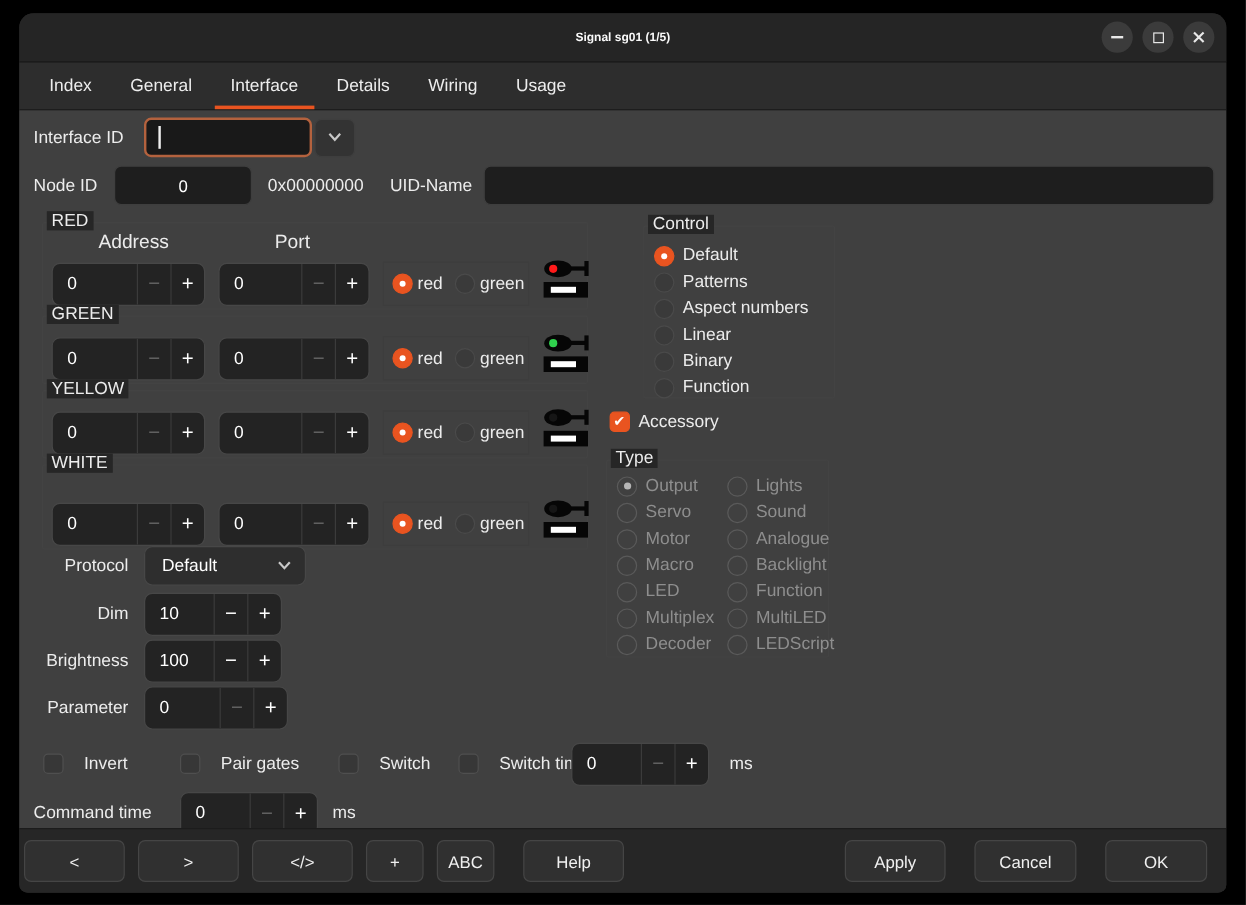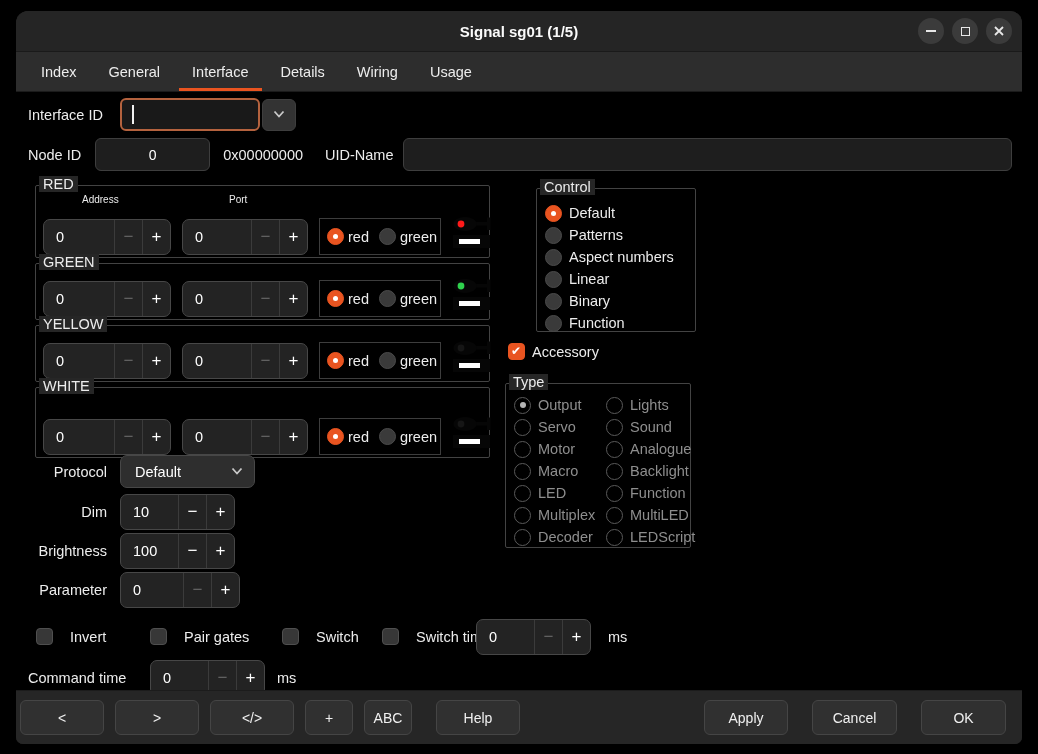--- a/index.html
+++ b/index.html
@@ -5,35 +5,35 @@
   * { margin:0; padding:0; box-sizing:border-box; }
   html,body { width:1038px; height:754px; }
   body { background:#000; font-family:"Liberation Sans","DejaVu Sans",sans-serif; color:#ececec; font-size:14px; overflow:hidden; }
 
   .window { position:absolute; left:16px; top:11px; width:1006px; height:733px;
             background:#262626; border-radius:12px 12px 7px 7px; overflow:hidden; }
 
   
   .titlebar { position:relative; height:41px; background:#252525; border-bottom:1px solid #1a1a1a;
               display:flex; align-items:center; justify-content:center; }
-  .title { font-weight:bold; font-size:15px; color:#fafafa; }
+  .title { font-weight:bold; font-size:10px; color:#fafafa; }
   .win-controls { position:absolute; right:10px; top:0; height:100%; display:flex; align-items:center; gap:8px; }
   .wbtn { width:26px; height:26px; border-radius:50%; background:#3b3b3b; display:flex; align-items:center; justify-content:center; cursor:pointer; }
   .glyph-min { width:10px; height:2px; background:#e8e8e8; }
   .glyph-max { width:9px; height:9px; border:1.6px solid #e8e8e8; }
 
   
   .tabbar { height:40px; background:#2d2d2d; border-bottom:1px solid #1b1b1b;
             display:flex; align-items:stretch; padding-left:12px; gap:6px; }
   .tab { display:flex; align-items:center; padding:0 13px; color:#ededed; font-size:14.5px;
          border-bottom:3px solid transparent; padding-top:3px; cursor:pointer; }
   .tab.active { border-bottom-color:#e95420; }
 
   
-  .main { position:relative; height:598px; background:#000000; overflow:hidden; }
+  .main { position:relative; height:598px; background:#404040; overflow:hidden; }
   .label { color:#ececec; font-size:14.5px; }
 
   .entry { background:#1e1e1e; border:1px solid #3e3e3e; border-radius:6px; height:33px;
            display:flex; align-items:center; padding:0 10px; color:#fff; }
   .entry.focused { border:2px solid #b4623e; background:#191919; }
   .caret { width:1.5px; height:19px; background:#f0f0f0; }
 
   .row-interface { position:absolute; left:12px; top:6px; display:flex; align-items:center; }
   .row-interface .entry { width:140px; }
   .combo-arrow-btn { width:34px; height:32px; margin-left:2px; background:#333333; border:1px solid #3e3e3e;
@@ -48,21 +48,21 @@
   
   .fs { position:absolute; border:1px solid #434343; border-radius:2px; }
   .fs-legend { position:absolute; top:-10px; left:3px; background:#262626; padding:0 4px; font-size:14.5px; color:#ececec; }
 
   .fs-red    { left:19px; top:93px;  width:455px; height:73px; }
   .fs-green  { left:19px; top:171px; width:455px; height:57px; }
   .fs-yellow { left:19px; top:233px; width:455px; height:57px; }
   .fs-white  { left:19px; top:295px; width:455px; height:71px; }
 
   .ch-headers { position:absolute; top:8px; left:0; width:100%; }
-  .ch-headers span { position:absolute; font-size:10px; }
+  .ch-headers span { position:absolute; font-size:16px; }
   .hdr-address { left:46px; } .hdr-port { left:193px; }
 
   .ch-row { position:absolute; left:7px; bottom:2px; display:flex; align-items:center; gap:11px; height:37px; }
 
   
   .spin { display:flex; align-items:stretch; height:36px; background:#232323;
           border:1px solid #474747; border-radius:7px; overflow:hidden; }
   .spin .val { flex:1; display:flex; align-items:center; padding-left:12px; color:#fff; font-size:14.5px; cursor:text; }
   .spin .sbtn { width:28px; display:flex; align-items:center; justify-content:center;
                 border-left:1px solid #3b3b3b; color:#fff; font-size:17px; cursor:pointer; }

